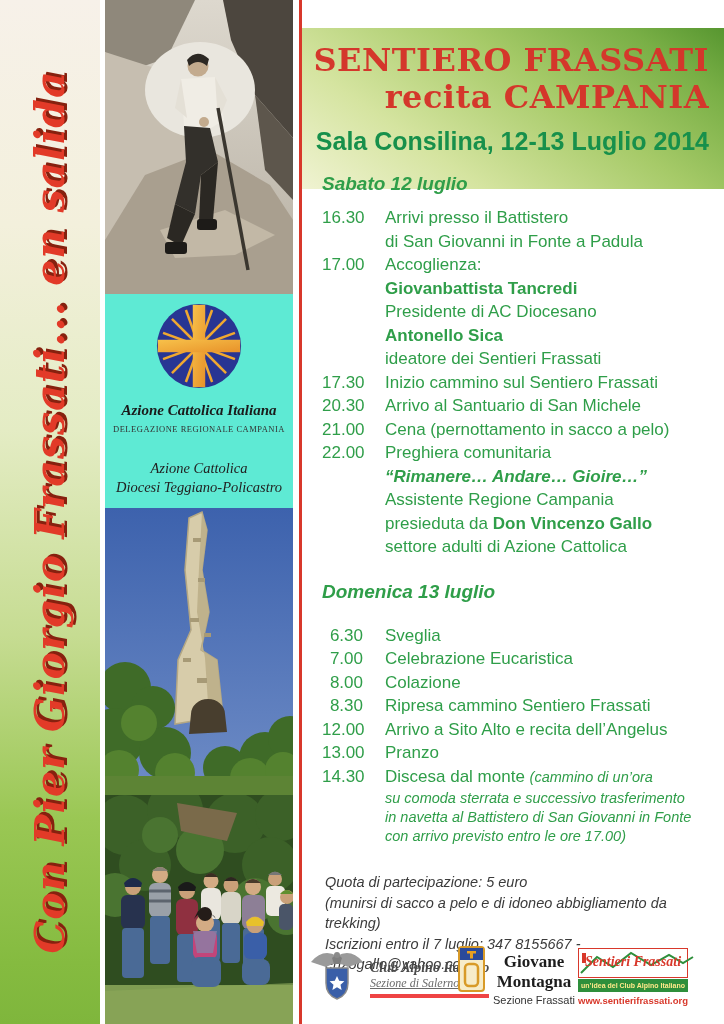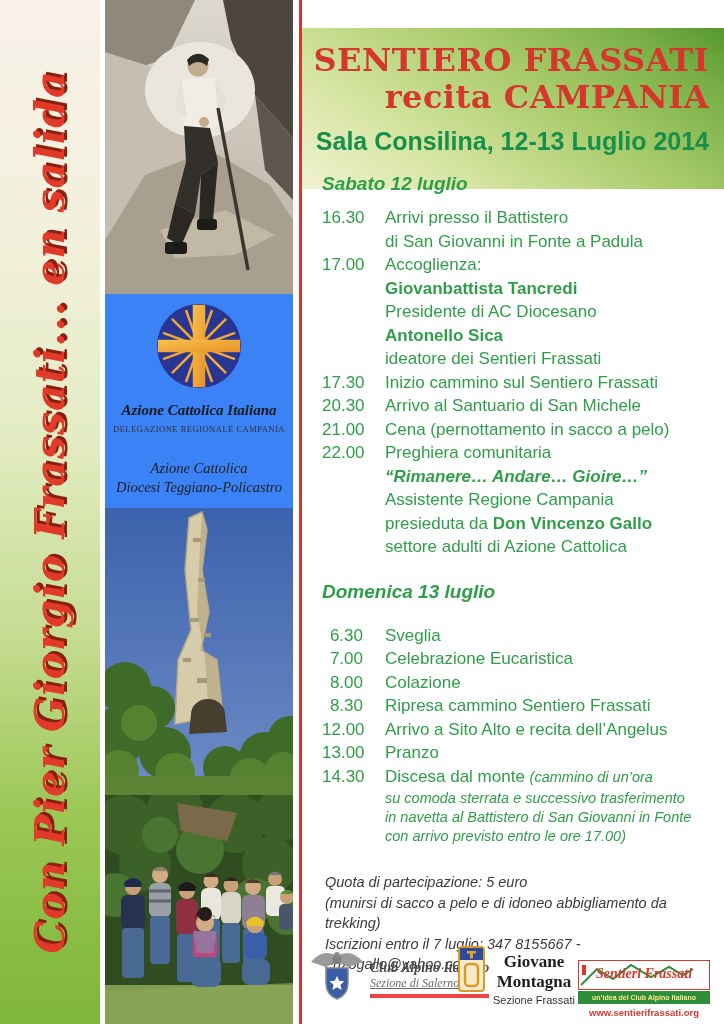--- a/index.html
+++ b/index.html
@@ -25,21 +25,21 @@
 
   
   .photo { position:absolute; left:105px; width:188px; overflow:hidden; }
   .photo svg { display:block; }
   #photo-frassati { top:0; height:294px; }
   #photo-ruins    { top:508px; height:287px; }
   #photo-group    { top:795px; height:229px; }
 
   #ac-block {
     position:absolute; left:105px; top:294px; width:188px; height:214px;
-    background:#3b82f6; text-align:center;
+    background:#5eead4; text-align:center;
   }
   .ac-logo { margin:8px auto 0; width:88px; height:88px; }
   .ac-name {
     margin-top:8px; font-family:"Liberation Serif", serif;
     font-weight:bold; font-style:italic; font-size:15px; color:#1a1a1a;
   }
   .ac-sub {
     margin-top:5px; font-family:"Liberation Serif", serif;
     font-size:8.5px; letter-spacing:0.5px; color:#333;
   }
@@ -105,21 +105,21 @@
   }
 
   .logo-gm { position:absolute; left:458px; top:946px; display:flex; align-items:flex-start; }
   .gm-text { margin:6px 0 0 8px; text-align:center; }
   .gm-name {
     font-family:"Liberation Serif", serif; font-weight:bold;
     font-size:17px; line-height:20px; color:#1d1d1d;
   }
   .gm-sub { margin-top:2px; font-size:11px; color:#333; }
 
-  .logo-sf { position:absolute; left:578px; top:948px; width:132px;margin-top:12px; }
+  .logo-sf { position:absolute; left:578px; top:948px; width:110px; }
   .sf-top { position:relative; height:30px; background:#fff; border:1px solid #d8382b; box-sizing:border-box; }
   .sf-top svg { position:absolute; left:0; top:0; }
   .sf-name {
     position:absolute; left:0; right:0; top:5px; text-align:center;
     font-family:"Liberation Serif", serif; font-weight:bold; font-style:italic;
     font-size:14px; color:#d8382b; white-space:nowrap;
   }
   .sf-band {
     margin-top:1px; background:#2e8f3b; color:#ffe98a; text-align:center;
     font-weight:bold; font-size:7px; line-height:13px; white-space:nowrap;

